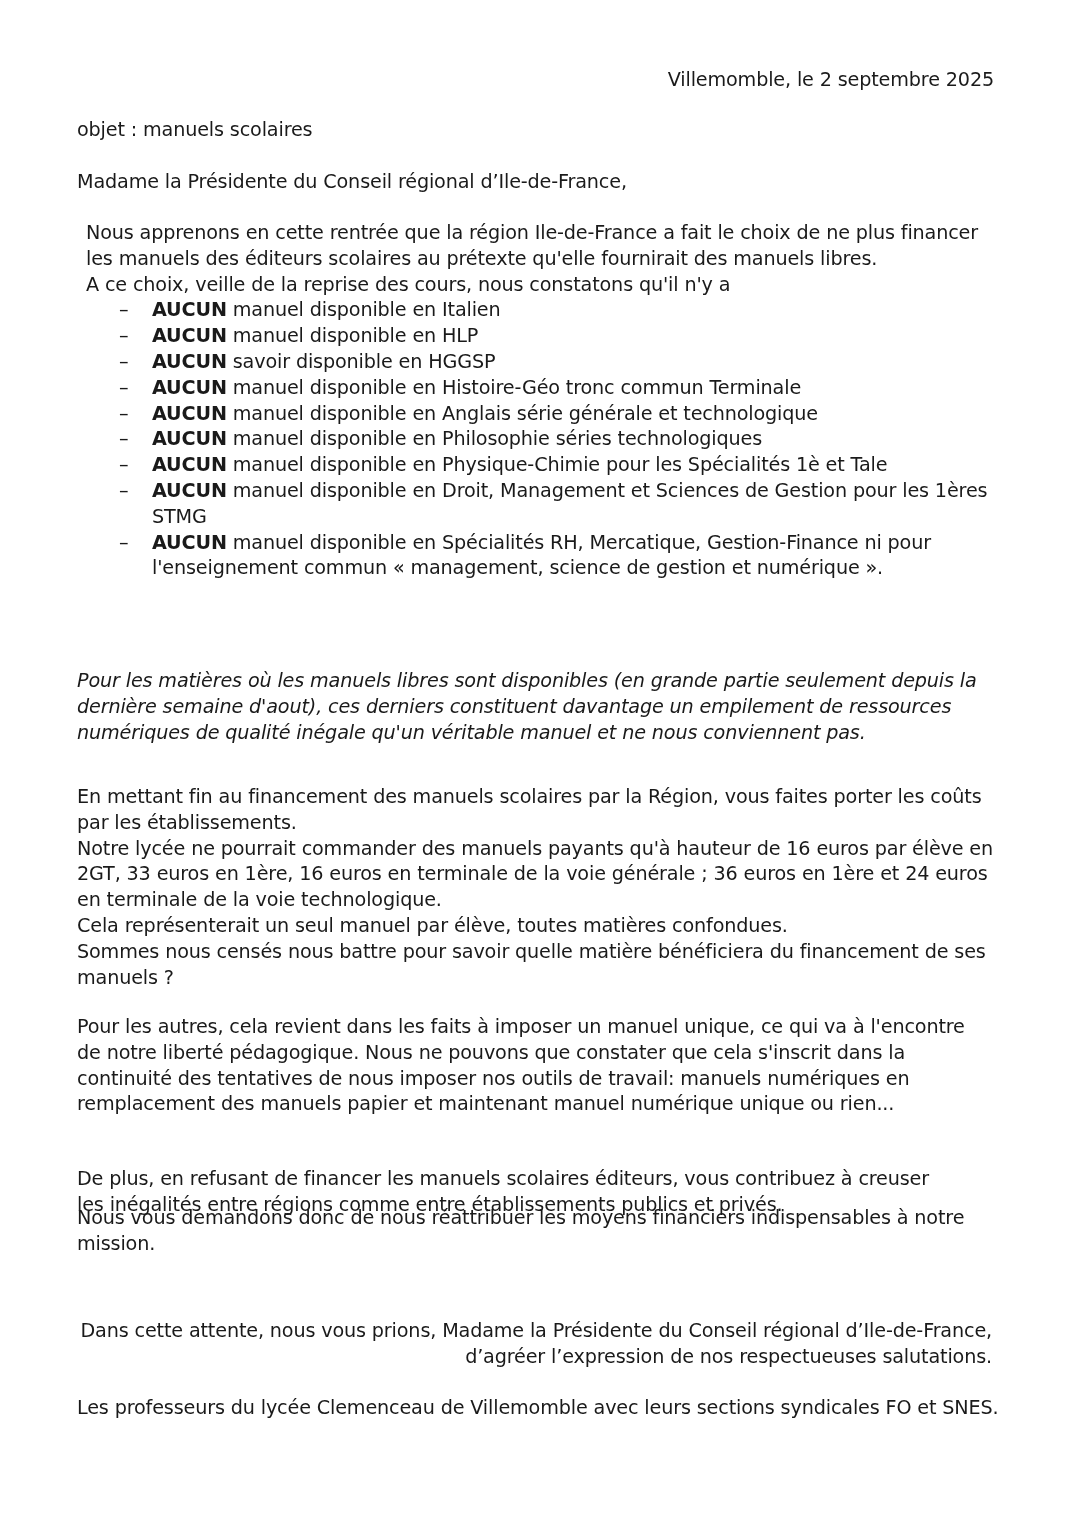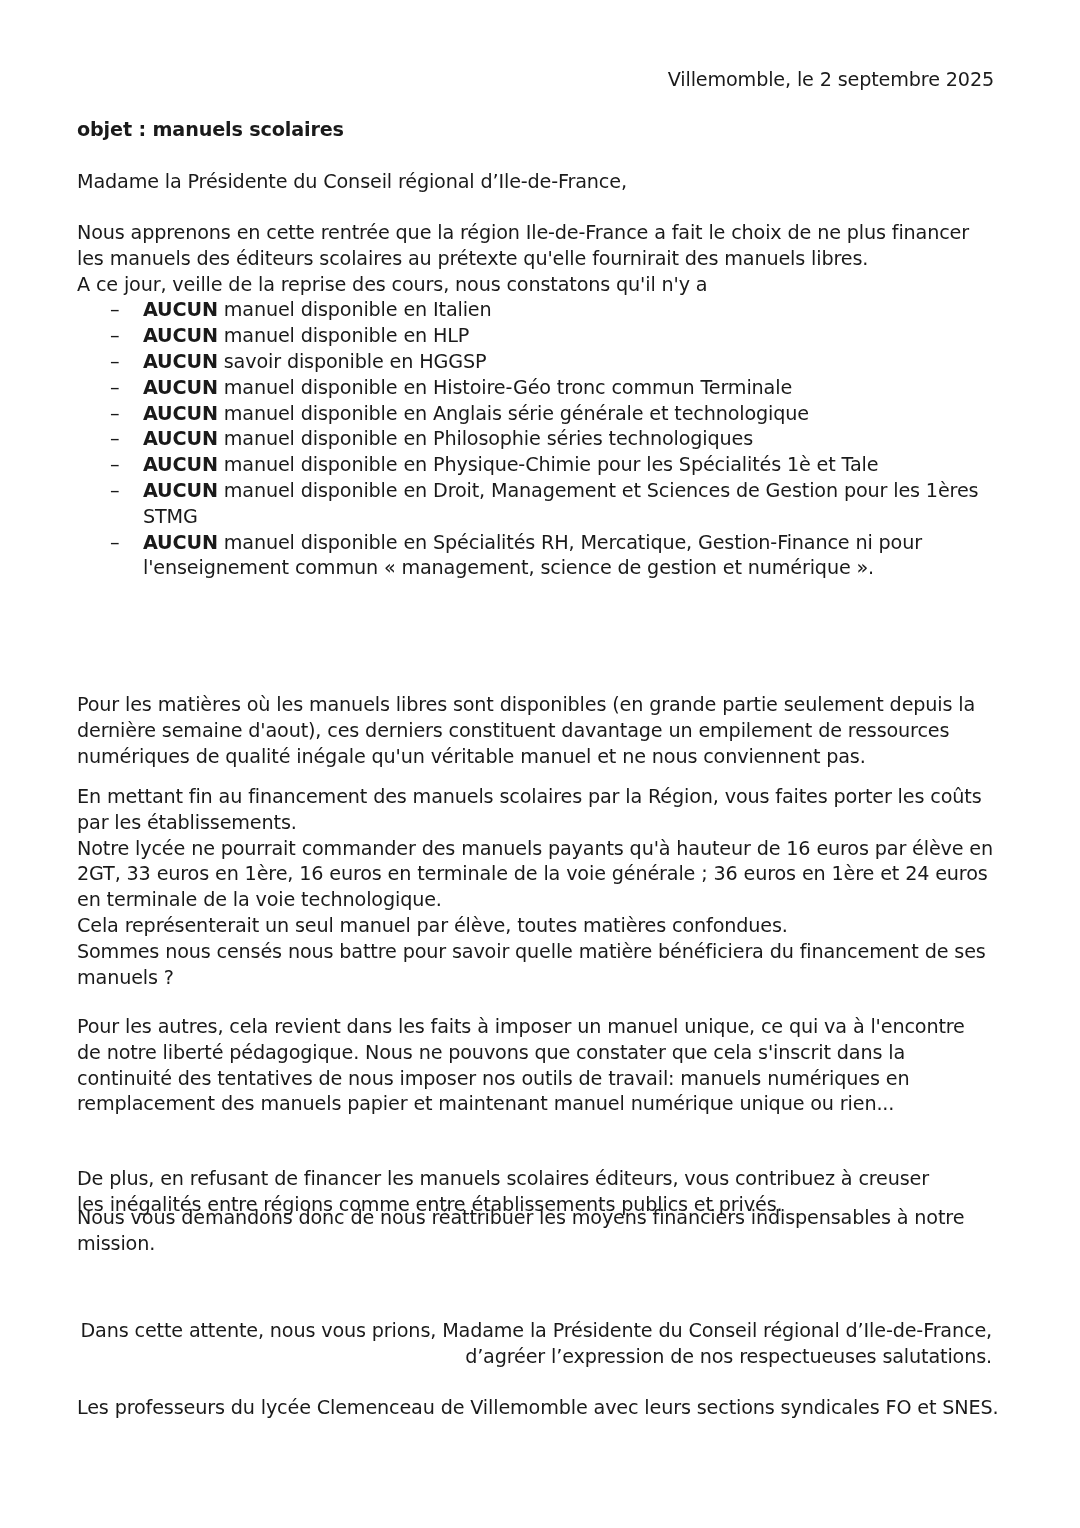--- a/index.html
+++ b/index.html
@@ -13,41 +13,41 @@
   ul.list { list-style: none; margin: 0; padding: 0; }
   ul.list li { position: relative; padding-left: 66px; }
   ul.list li .dash { position: absolute; left: 33px; top: 0; }
   b { font-weight: bold; }
 </style>
 </head>
 <body>
 
 <div class="date txt">Villemomble, le 2 septembre 2025</div>
 
-<div class="abs txt" style="top:117px;font-weight:bold;">objet : manuels scolaires</div>
+<div class="abs txt" style="top:117px;">objet : manuels scolaires</div>
 
 <div class="abs txt" style="top:169px;">Madame la Présidente du Conseil régional d’Ile-de-France,</div>
 
-<div class="abs txt" style="top:220px; width:915px;">
+<div class="abs txt" style="top:220px; width:915px;margin-left:9px;">
   <div>Nous apprenons en cette rentrée que la région Ile-de-France a fait le choix de ne plus financer les manuels des éditeurs scolaires au prétexte qu'elle fournirait des manuels libres.</div>
-  <div>A ce jour, veille de la reprise des cours, nous constatons qu'il n'y a</div>
+  <div>A ce choix, veille de la reprise des cours, nous constatons qu'il n'y a</div>
   <ul class="list">
     <li><span class="dash">–</span><b>AUCUN</b><span> manuel disponible en Italien</span></li>
     <li><span class="dash">–</span><b>AUCUN</b><span> manuel disponible en HLP</span></li>
     <li><span class="dash">–</span><b>AUCUN</b><span> savoir disponible en HGGSP</span></li>
     <li><span class="dash">–</span><b>AUCUN</b><span> manuel disponible en Histoire-Géo tronc commun Terminale</span></li>
     <li><span class="dash">–</span><b>AUCUN</b><span> manuel disponible en Anglais série générale et technologique</span></li>
     <li><span class="dash">–</span><b>AUCUN</b><span> manuel disponible en Philosophie séries technologiques</span></li>
     <li><span class="dash">–</span><b>AUCUN</b><span> manuel disponible en Physique-Chimie pour les Spécialités 1è et Tale</span></li>
     <li><span class="dash">–</span><b>AUCUN</b><span> manuel disponible en Droit, Management et Sciences de Gestion pour les 1ères STMG</span></li>
     <li style="padding-right:40px;"><span class="dash">–</span><b>AUCUN</b><span> manuel disponible en Spécialités RH, Mercatique, Gestion-Finance ni pour l'enseignement commun « management, science de gestion et numérique ».</span></li>
   </ul>
 </div>
 
-<div class="abs txt" style="top:692px; width:910px;">Pour les matières où les manuels libres sont disponibles (en grande partie seulement depuis la dernière semaine d'aout), ces derniers constituent davantage un empilement de ressources numériques de qualité inégale qu'un véritable manuel et ne nous conviennent pas.</div>
+<div class="abs txt" style="top:668px; width:910px;font-style:italic;">Pour les matières où les manuels libres sont disponibles (en grande partie seulement depuis la dernière semaine d'aout), ces derniers constituent davantage un empilement de ressources numériques de qualité inégale qu'un véritable manuel et ne nous conviennent pas.</div>
 
 <div class="abs txt" style="top:784px; width:925px;">
   <div>En mettant fin au financement des manuels scolaires par la Région, vous faites porter les coûts par les établissements.</div>
   <div>Notre lycée ne pourrait commander des manuels payants qu'à hauteur de 16 euros par élève en 2GT, 33 euros en 1ère, 16 euros en terminale de la voie générale ; 36 euros en 1ère et 24 euros en terminale de la voie technologique.</div>
   <div style="font-weight:normal;">Cela représenterait un seul manuel par élève, toutes matières confondues.</div>
   <div>Sommes nous censés nous battre pour savoir quelle matière bénéficiera du financement de ses manuels ?</div>
 </div>
 
 <div class="abs txt" style="top:1014px; width:890px;">Pour les autres, cela revient dans les faits à imposer un manuel unique, ce qui va à l'encontre de notre liberté pédagogique. Nous ne pouvons que constater que cela s'inscrit dans la continuité des tentatives de nous imposer nos outils de travail: manuels numériques en remplacement des manuels papier et maintenant manuel numérique unique ou rien...</div>
 

